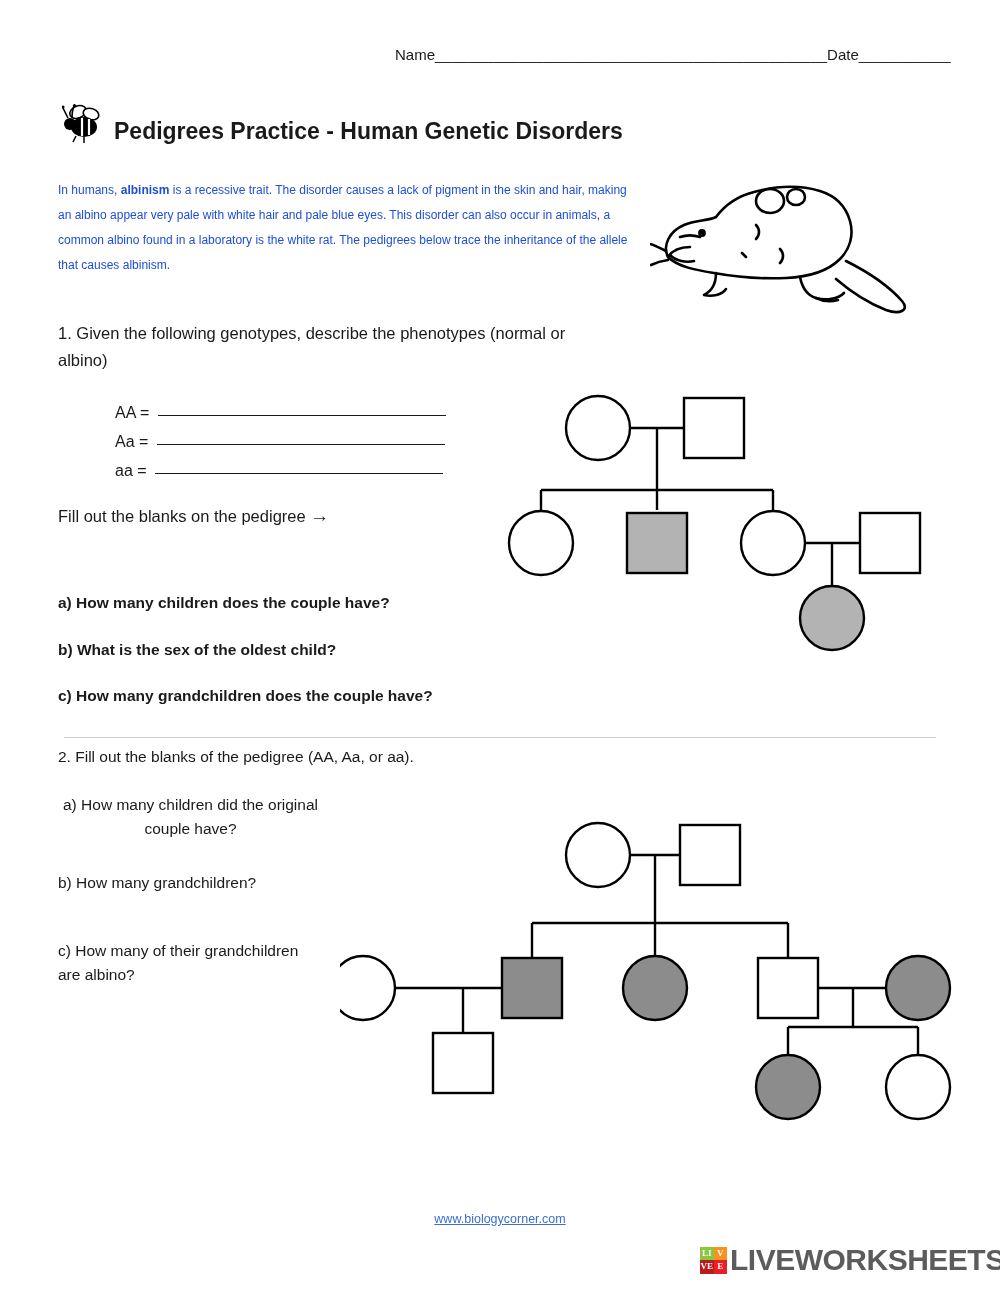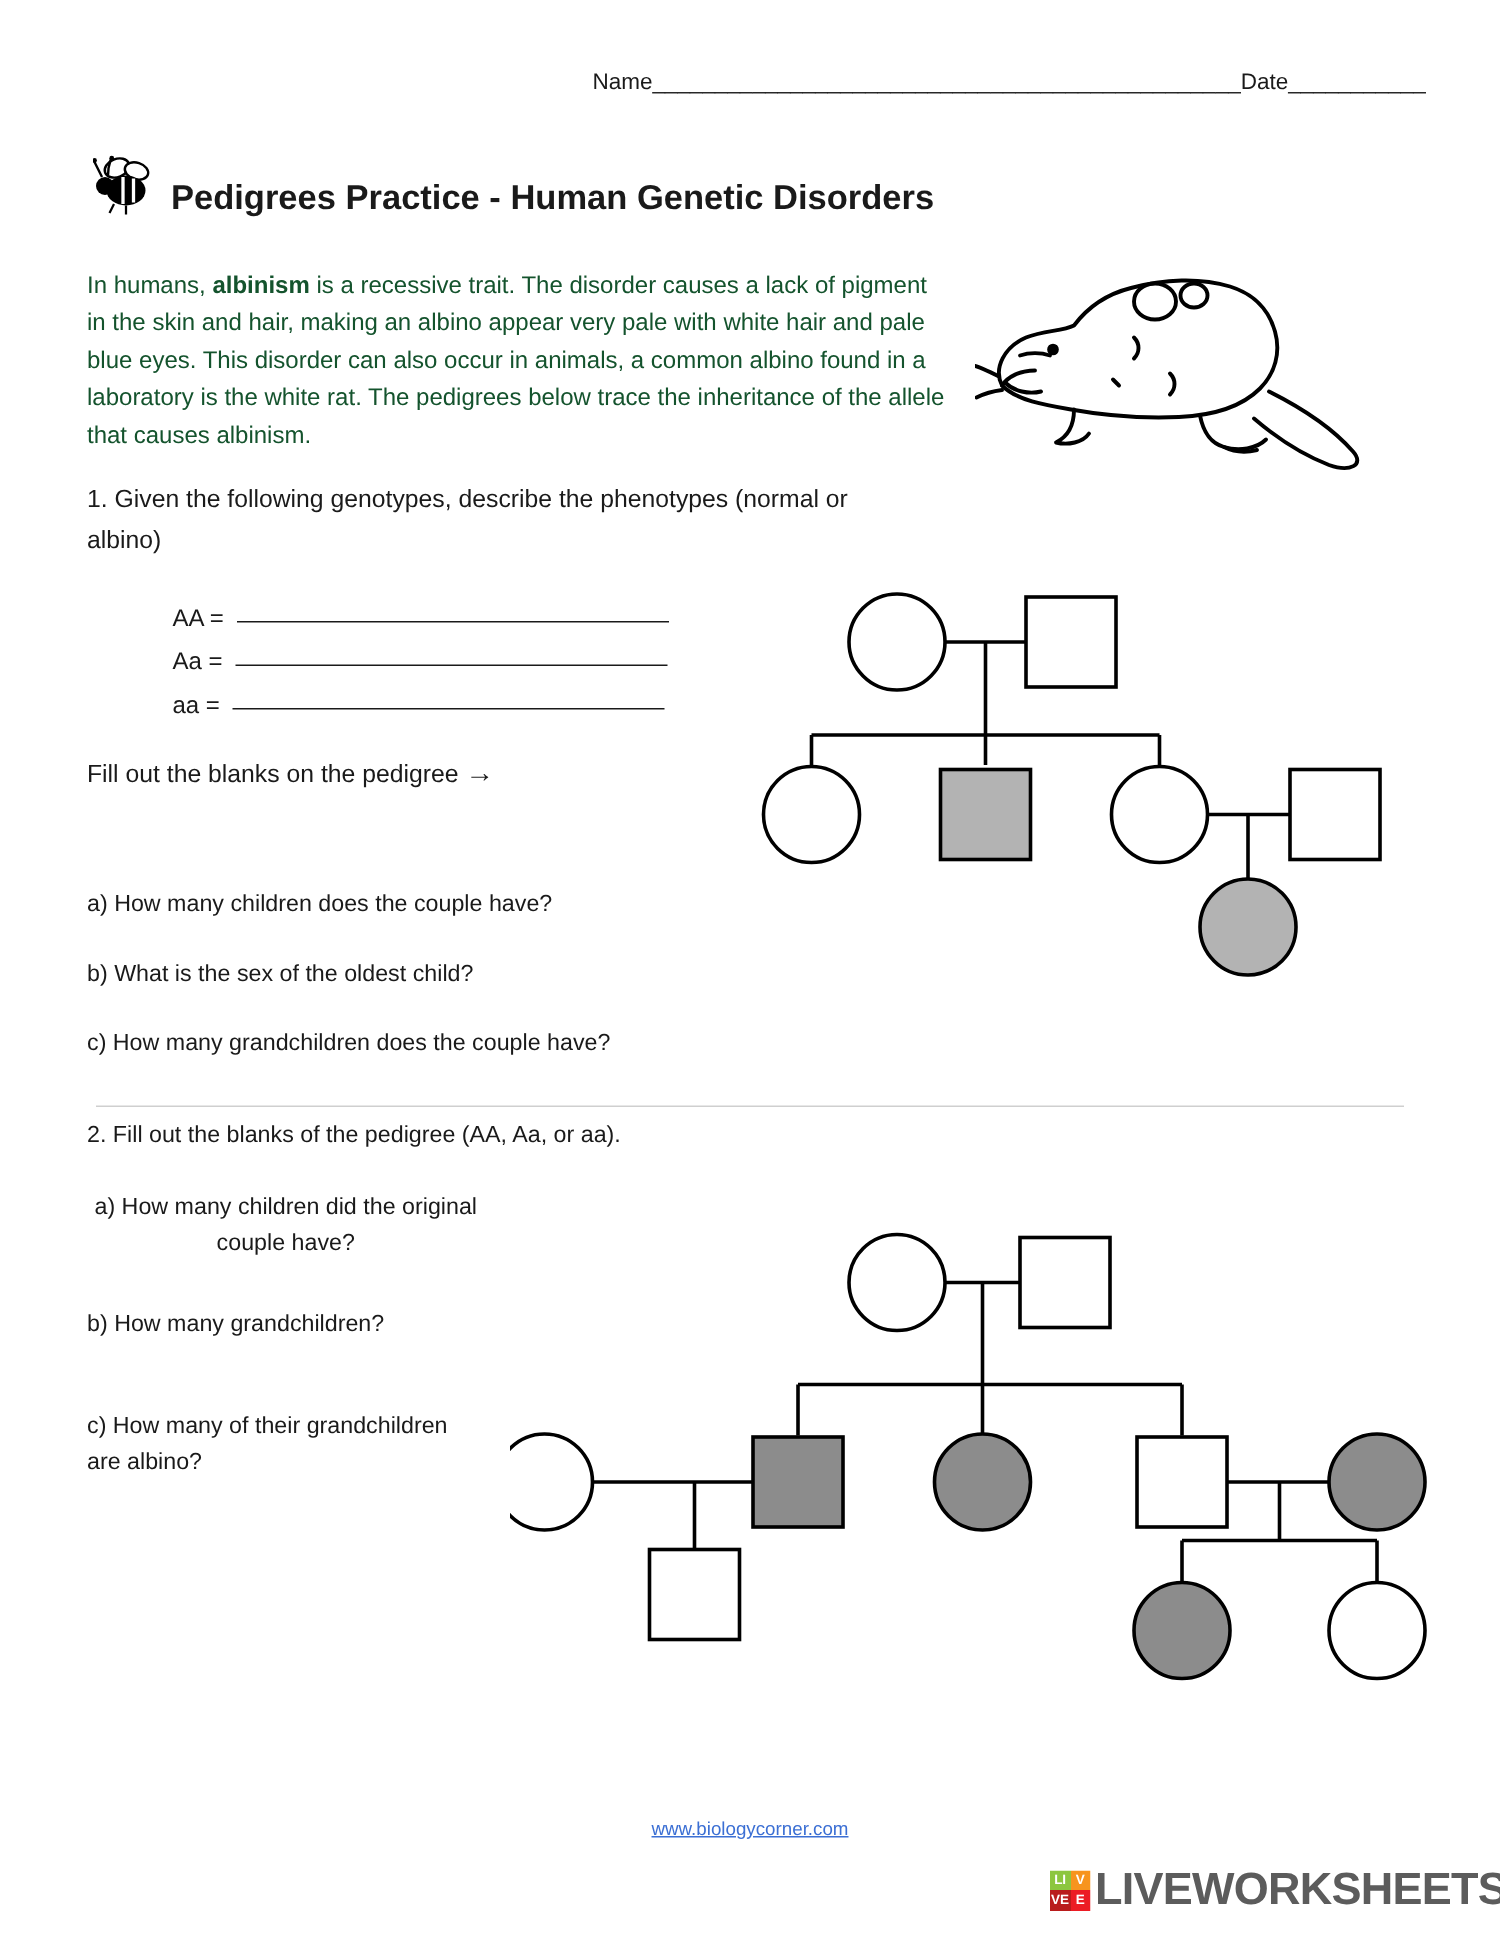--- a/index.html
+++ b/index.html
@@ -44,23 +44,23 @@
     font-weight: bold;
     color: #1a1a1a;
   }
 
   
   .intro {
     position: absolute;
     top: 178px;
     left: 58px;
     width: 575px;
-    font-size: 16px;
+    font-size: 12px;
     line-height: 25px;
-    color: #14532d;
+    color: #1d4ed8;
   }
   .intro b { font-weight: bold; }
 
   
   .rat {
     position: absolute;
     top: 165px;
     left: 650px;
     width: 300px;
     height: 150px;
@@ -98,20 +98,21 @@
   }
   .arrow { font-size: 19px; }
 
   .q1subs {
     position: absolute;
     top: 580px;
     left: 58px;
     font-size: 15.5px;
     line-height: 46.5px;
     width: 460px;
+    font-weight: bold;
   }
 
   
   .divider {
     position: absolute;
     top: 737px;
     left: 64px;
     width: 872px;
     height: 1px;
     background: #cfcfcf;
@@ -177,20 +178,21 @@
     display: grid;
     grid-template-rows: 1fr 1fr;
     grid-template-columns: 1fr 1fr;
     width: 27px; height: 27px;
     font-size: 9px;
     font-weight: bold;
     color: #ffffff;
     line-height: 13.5px;
     text-align: center;
     overflow: hidden;
+    font-family: Liberation Serif, serif;
   }
   .lw-badge span:nth-child(1) { background: #8cc63f; }
   .lw-badge span:nth-child(2) { background: #f7941e; }
   .lw-badge span:nth-child(3) { background: #b91c1c; }
   .lw-badge span:nth-child(4) { background: #ec1c24; }
   .lw-word {
     font-size: 30px;
     font-weight: bold;
     color: #5c5c5c;
     letter-spacing: -0.5px;

